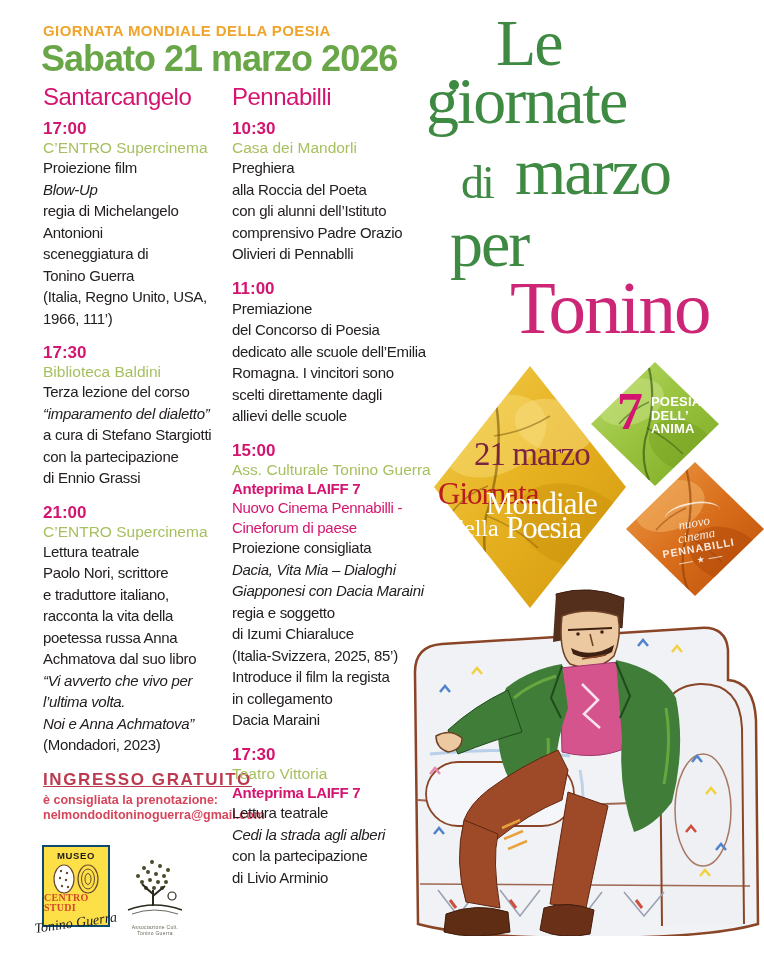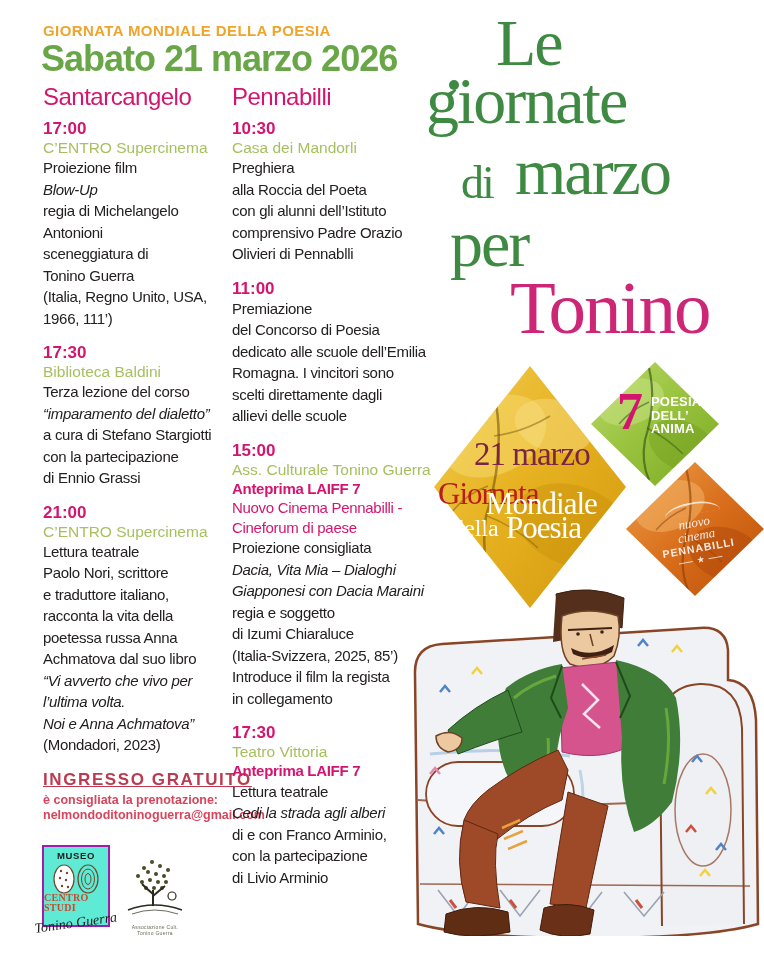--- a/index.html
+++ b/index.html
@@ -63,22 +63,22 @@
   .badge .caps{font-size:10.5px;font-weight:bold;letter-spacing:1px;line-height:13px;}
   .badge .starrow{display:flex;align-items:center;justify-content:center;gap:4px;margin-top:1px;}
   .badge .dash{width:14px;height:0;border-top:1.5px solid rgba(255,255,255,.7);}
   .badge .star{font-size:9px;line-height:9px;}
   
   .free-entry{position:absolute;left:43px;top:770px;font-size:17px;font-weight:bold;
               color:var(--ingresso);letter-spacing:1.6px;text-decoration:underline;}
   .booking{position:absolute;left:43px;top:793px;font-size:12.5px;line-height:15px;
            font-weight:bold;color:var(--booking);}
   .email{position:absolute;left:43px;top:808px;font-size:12.5px;font-weight:bold;color:var(--booking);}
-  .museo{position:absolute;left:42px;top:845px;width:64px;height:78px;border:2px solid #a21caf;
-         background:#5eead4;z-index:3;}
+  .museo{position:absolute;left:42px;top:845px;width:64px;height:78px;border:2px solid #0c4a6e;
+         background:#fde047;z-index:3;}
   .museo .m-top{text-align:center;font-size:9.5px;font-weight:bold;letter-spacing:.6px;
                 color:#1c1c1c;margin-top:3px;}
   .museo svg{display:block;margin:1px auto 0 auto;}
   .museo .m-centro{position:absolute;left:0;right:0;top:46px;text-align:left;
                    font-size:10px;line-height:9.5px;font-weight:bold;color:#D2472B;letter-spacing:.3px;font-family:Liberation Serif, serif;}
   .signature-svg{position:absolute;left:-12px;top:58px;z-index:4;}
   .tree{position:absolute;left:120px;top:850px;width:70px;height:86px;z-index:3;}
   .tree-cap{font-size:5px;line-height:6px;color:#6b6b5a;text-align:center;letter-spacing:.3px;}
   
   .illus{position:absolute;left:410px;top:588px;width:354px;height:360px;z-index:1;}
@@ -157,28 +157,28 @@
         <div class="line m">Nuovo Cinema Pennabilli -</div>
         <div class="line m">Cineforum di paese</div>
         <div class="line n">Proiezione consigliata</div>
         <div class="line i">Dacia, Vita Mia – Dialoghi</div>
         <div class="line i">Giapponesi con Dacia Maraini</div>
         <div class="line n">regia e soggetto</div>
         <div class="line n">di Izumi Chiaraluce</div>
         <div class="line n">(Italia-Svizzera, 2025, 85’)</div>
         <div class="line n">Introduce il film la regista</div>
         <div class="line n">in collegamento</div>
+        <div class="line n">Dacia Maraini</div>
       </div>
       <div class="event">
         <div class="time">17:30</div>
         <div class="venue">Teatro Vittoria</div>
         <div class="line hl">Anteprima LAIFF 7</div>
         <div class="line n">Lettura teatrale</div>
         <div class="line i">Cedi la strada agli alberi</div>
-        <div class="line n">di e con Franco Arminio,</div>
         <div class="line n">con la partecipazione</div>
         <div class="line n">di Livio Arminio</div>
       </div>
     </div>
 
   <div class="bigtitle">
     <span class="t-le">Le</span>
     <span class="t-giornate">giornate</span>
     <span class="t-di">di</span>
     <span class="t-marzo">marzo</span>

